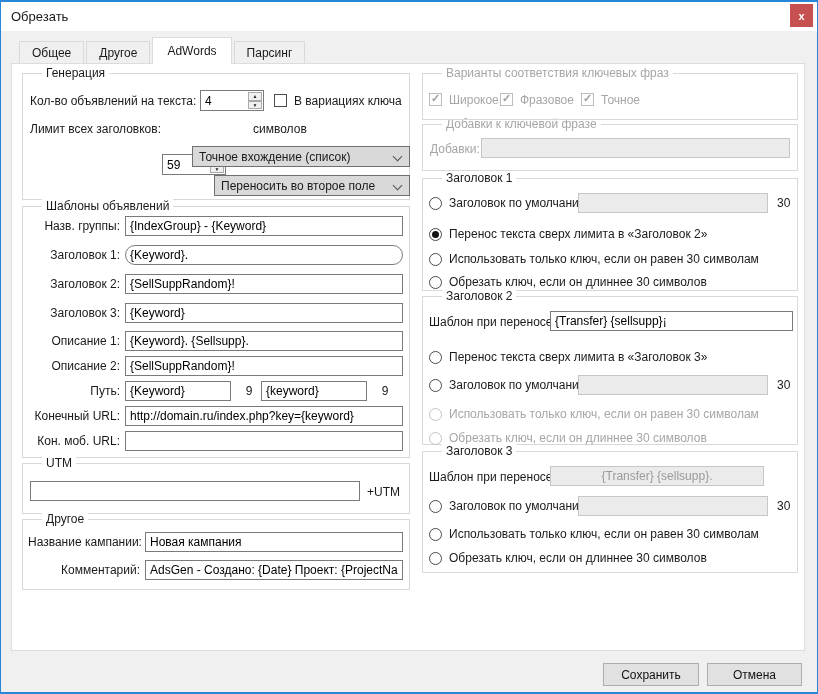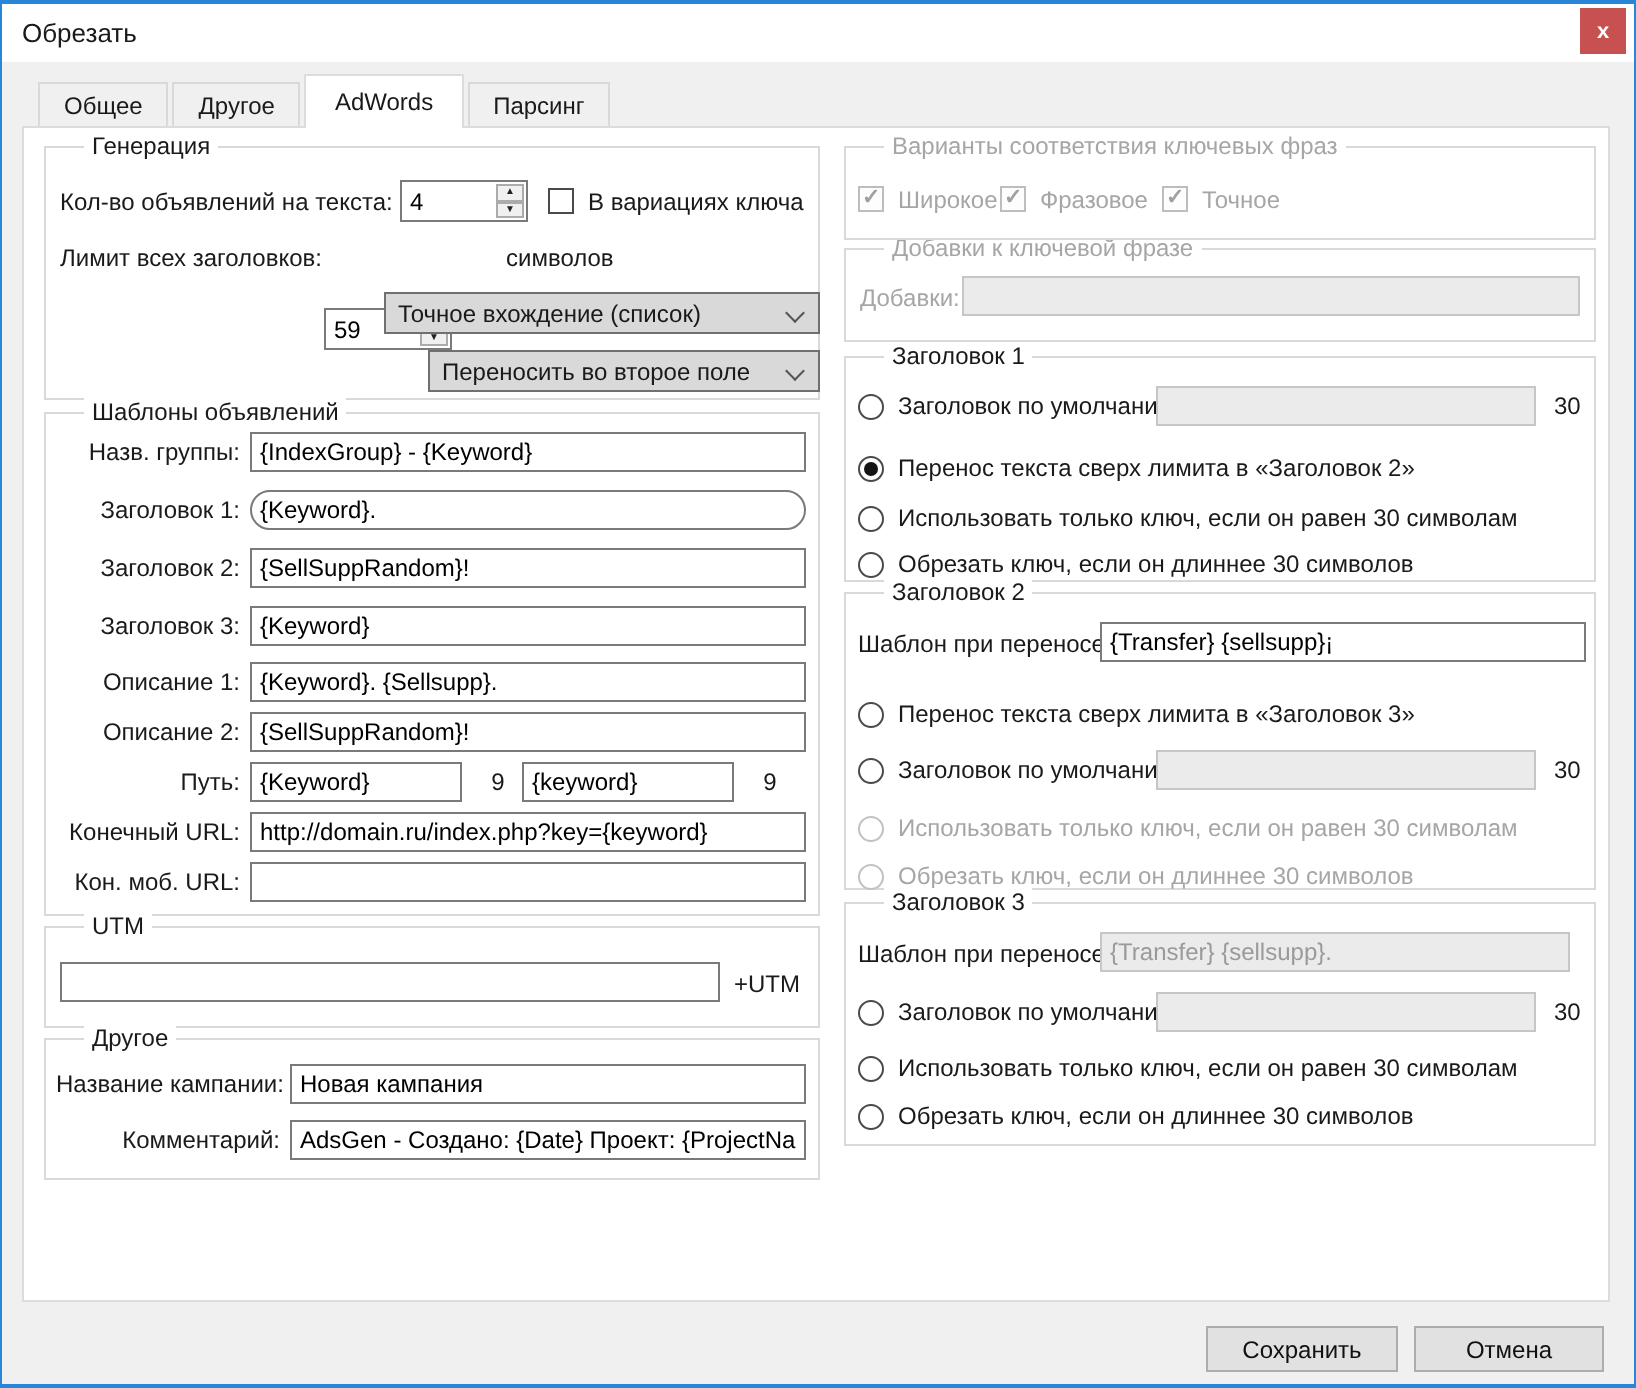--- a/index.html
+++ b/index.html
@@ -221,21 +221,21 @@
       </div>
       <div class="radio-row" style="left:6px;top:131px;">
         <span class="radio rdis"></span>
         <span class="txt dis">Обрезать ключ, если он длиннее 30 символов</span>
       </div>
     </div>
 
     <div class="group" style="left:410px;top:387px;width:376px;height:122px;">
       <span class="gtitle">Заголовок 3</span>
       <span class="lbl" style="left:6px;top:15px;">Шаблон при переносе:</span>
-      <input class="tb" style="left: 127px; top: 14px; width: 235px;" disabled="" value="{Transfer} {sellsupp}.">
+      <input class="tb" style="left: 127px; top: 14px; width: 214px; text-align: center;" disabled="" value="{Transfer} {sellsupp}.">
       <div class="radio-row" style="left:6px;top:44px;">
         <span class="radio"></span>
         <span class="txt">Заголовок по умолчанию:</span>
       </div>
       <input class="tb" style="left: 155px; top: 44px; width: 190px;" disabled="" value="">
       <span class="lbl" style="left:354px;top:44px;">30</span>
       <div class="radio-row" style="left:6px;top:72px;">
         <span class="radio"></span>
         <span class="txt">Использовать только ключ, если он равен 30 символам</span>
       </div>

